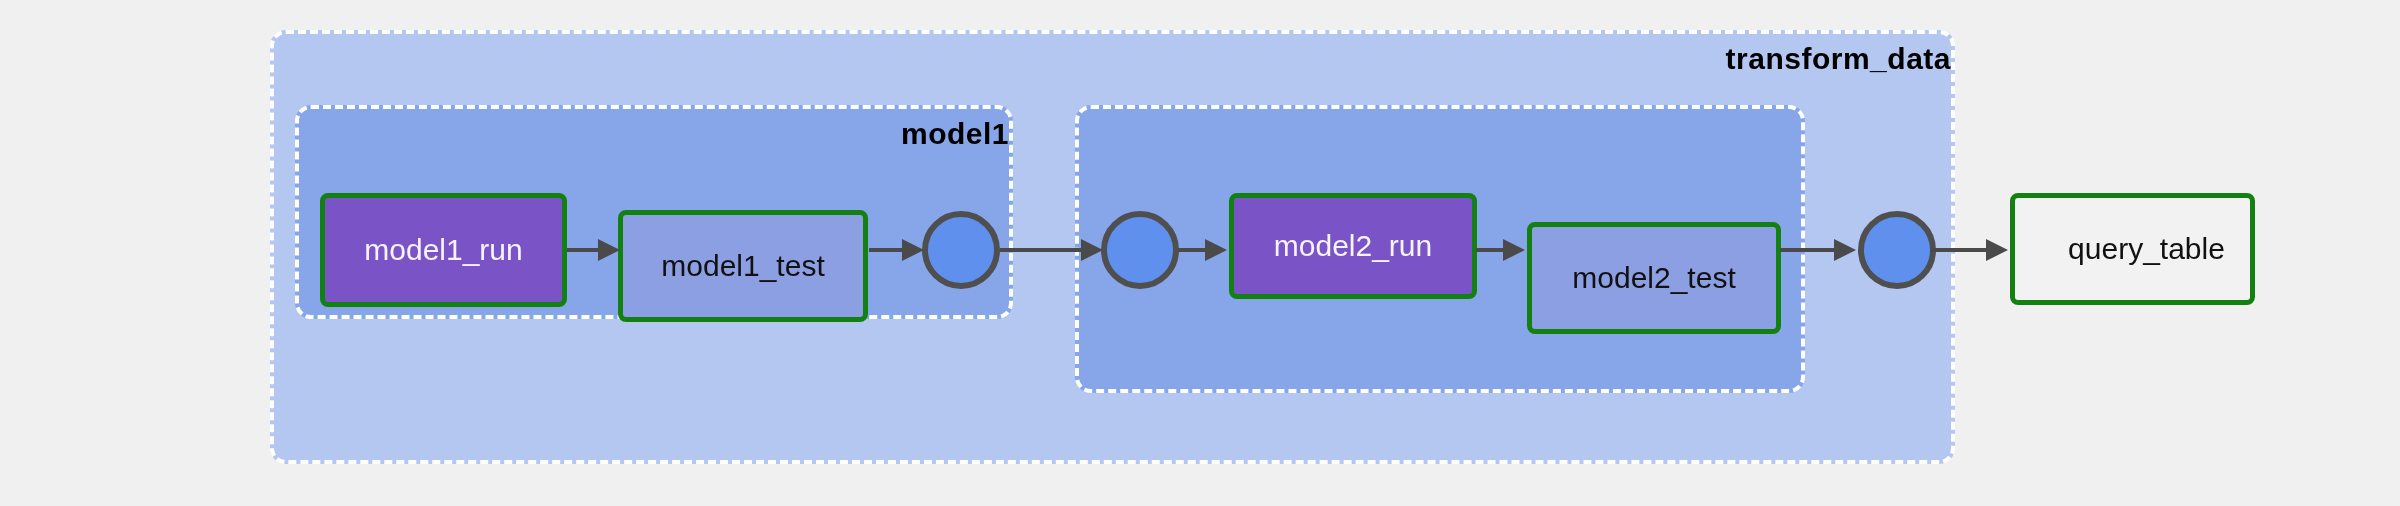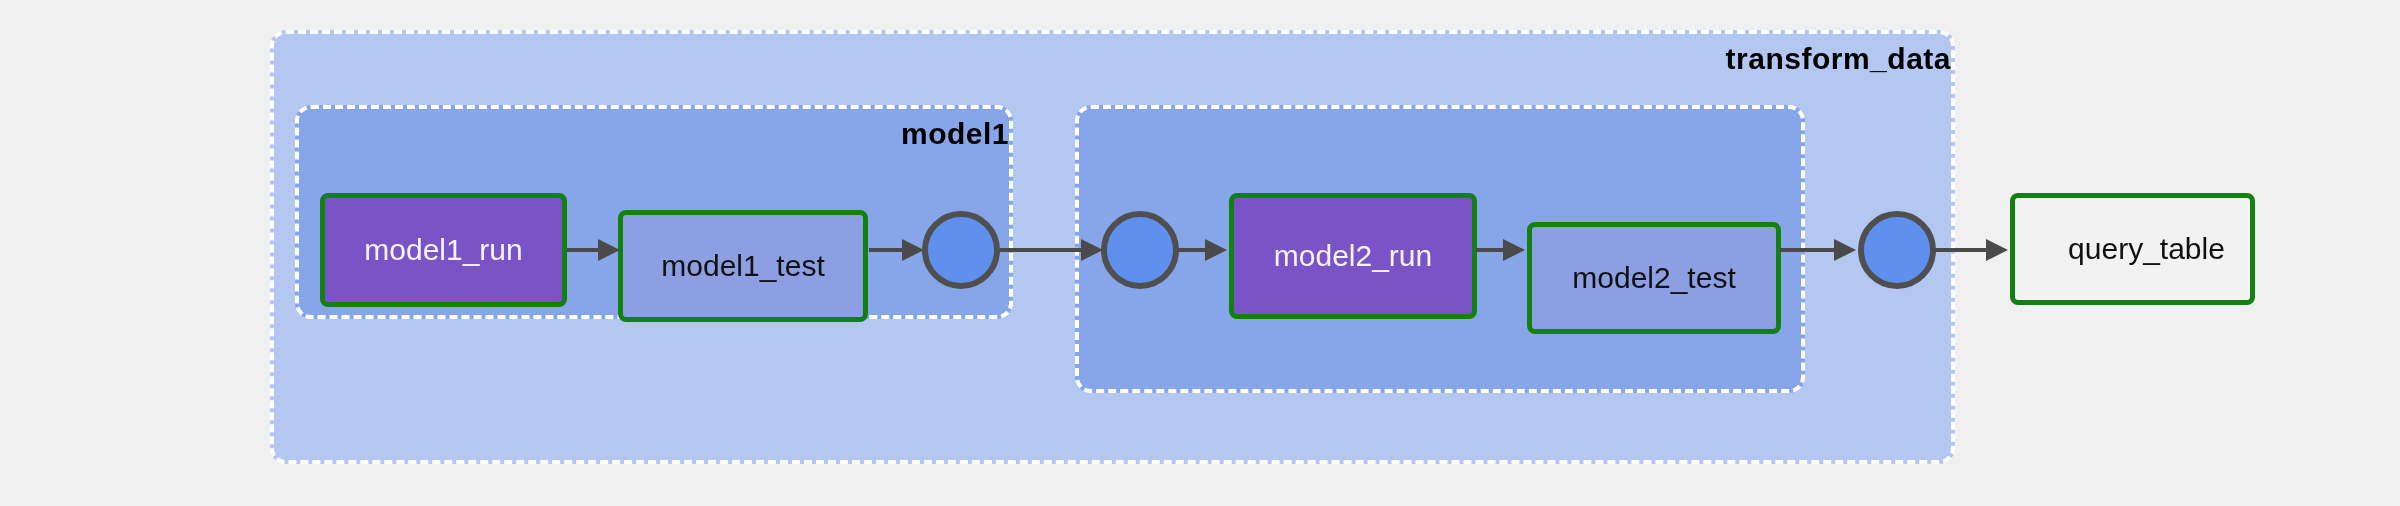--- a/index.html
+++ b/index.html
@@ -83,21 +83,21 @@
         <span>model1_test</span>
       </div>
 
       <div class="join-circle" style="left:623px; top:102px;"></div>
     </div>
 
     <div class="group inner" style="left:801px; top:71px; width:730px; height:288px;">
 
       <div class="join-circle" style="left:22px; top:102px;"></div>
 
-      <div class="task run" style="left:150px; top:84px; width:248px; height:126px;">
+      <div class="task run" style="left:150px; top:84px; width:248px; height:106px;">
         <span>model2_run</span>
       </div>
 
       <div class="task test" style="left:448px; top:97px; width:254px; height:112px;">
         <span>model2_test</span>
       </div>
     </div>
 
     <div class="join-circle" style="left:1584px; top:177px;"></div>
   </div>

